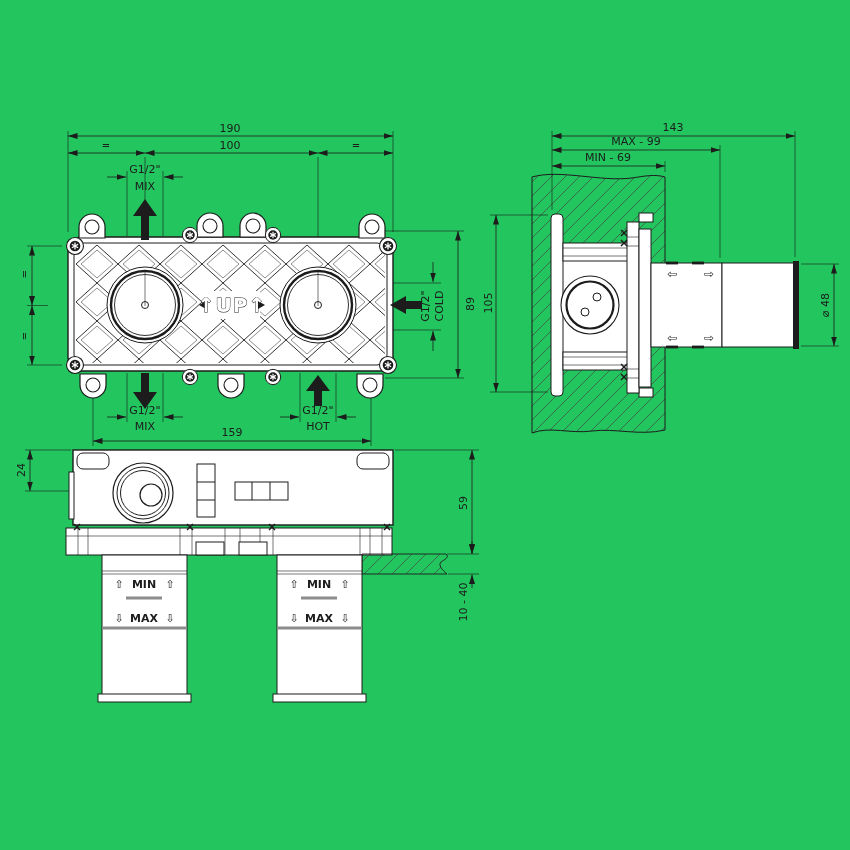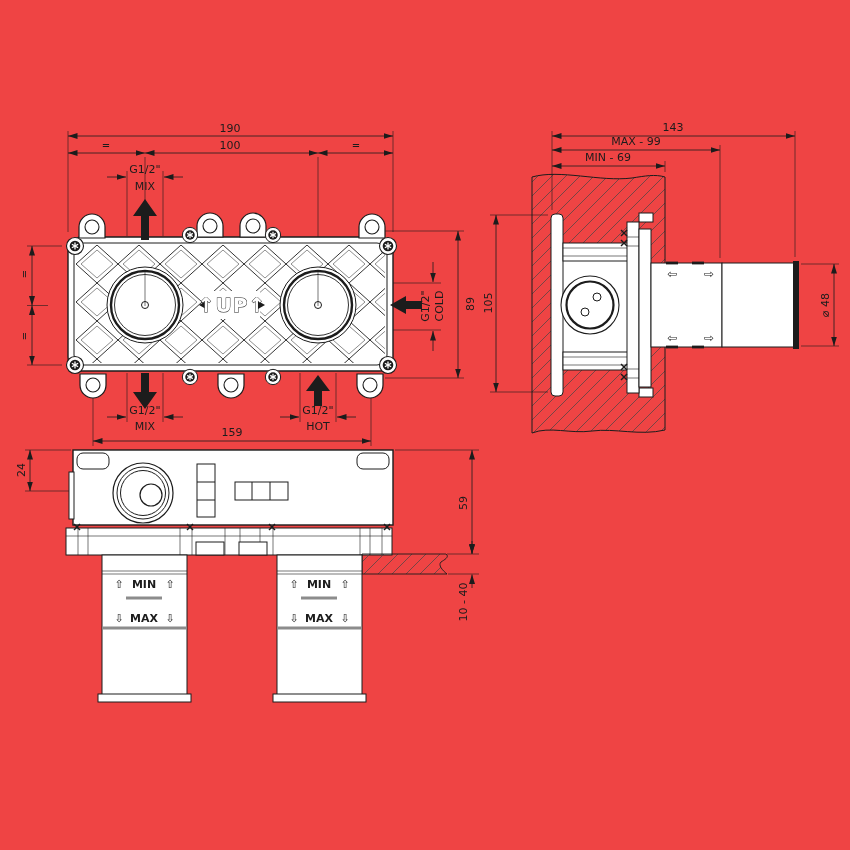--- a/index.html
+++ b/index.html
@@ -1,16 +1,16 @@
 <!DOCTYPE html>
 <html><head>
 <meta charset="utf-8">
 <style>
   html,body{margin:0;padding:0;background:#ffffff;}
-  .stage{position:relative;width:850px;height:850px;background:#ef4444;overflow:hidden;}
+  .stage{position:relative;width:850px;height:850px;background:#22c55e;overflow:hidden;}
   svg text{fill:#1c1c1c;font-family:"DejaVu Sans",sans-serif;text-anchor:middle;}
   .dim{font-size:11px;}
   .dim-s{font-size:10px;}
   .cap{font-size:11px;font-weight:bold;}
   .agl{font-size:12px;}
   .agls{font-size:11px;}
   .up-mark{font-size:20px;font-weight:bold;fill:#ffffff;stroke:#1c1c1c;stroke-width:0.9px;paint-order:stroke;letter-spacing:1px;}
   .ol{fill:#ffffff;stroke:#1c1c1c;stroke-width:1.4;}
   .ol2{fill:#ffffff;stroke:#1c1c1c;stroke-width:1;}
   .ln{stroke:#1c1c1c;stroke-width:1;fill:none;}

